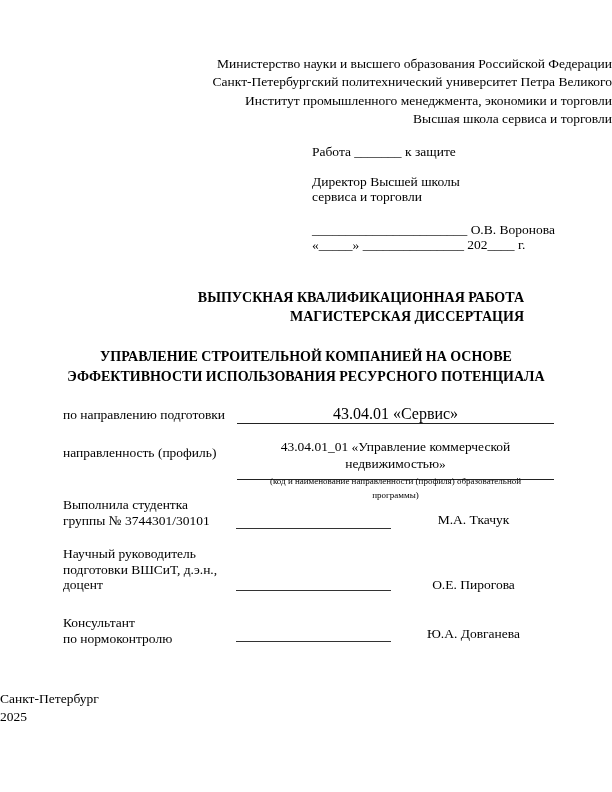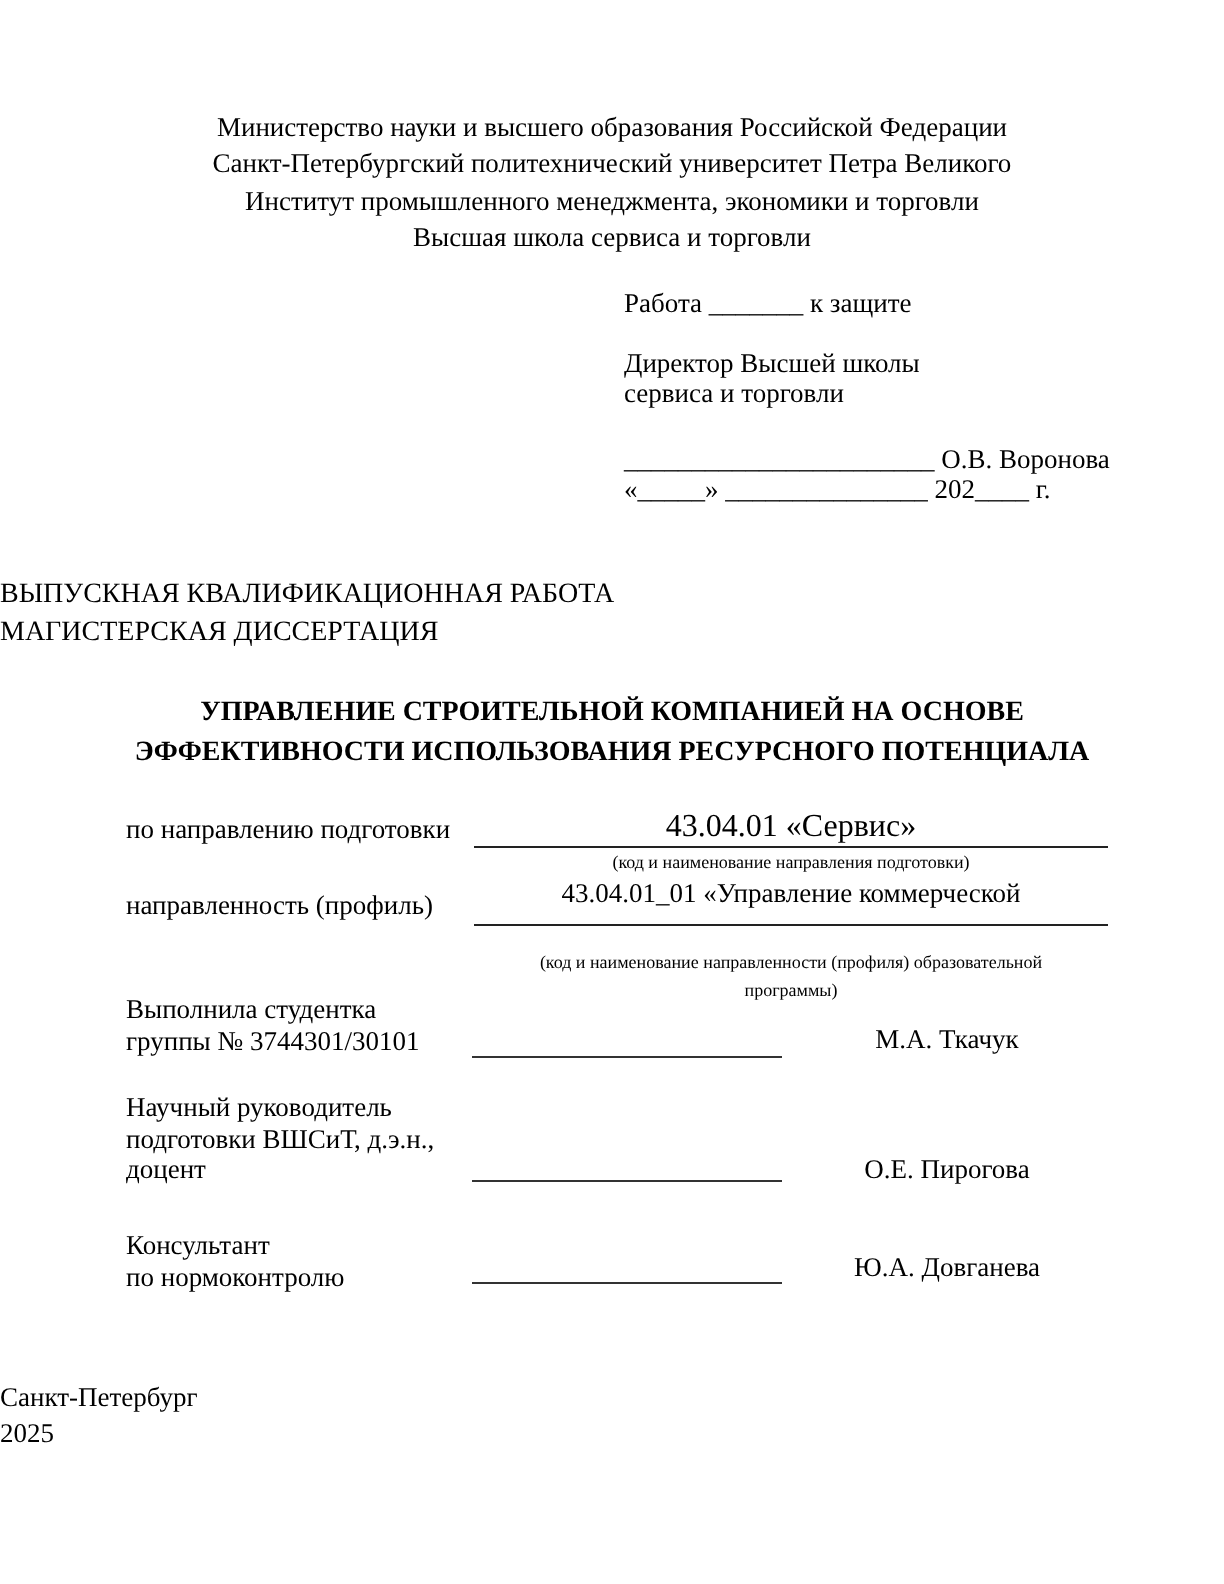--- a/index.html
+++ b/index.html
@@ -6,27 +6,27 @@
   .page{
     position:relative;
     width:612px;height:792px;
     background:#ffffff;
     color:#000;
     font-family:"Liberation Serif","DejaVu Serif",serif;
     overflow:hidden;
   }
   .abs{position:absolute;}
   
-  #ministry-header{top:55px;left:0;width:612px;text-align:center;font-size:13.5px;line-height:18.3px;}
+  #ministry-header{top:55px;left:0;width:612px;text-align:right;font-size:13.5px;line-height:18.3px;}
   
   #approval-block{left:312px;top:144px;font-size:13.5px;line-height:15.2px;white-space:nowrap;}
   .gap15{margin-top:15px;}
   .gap17{margin-top:17.5px;}
   
-  #work-type{top:289px;left:0;width:524px;text-align:left;font-weight:normal;font-size:14px;line-height:18.5px;}
+  #work-type{top:289px;left:0;width:524px;text-align:right;font-weight:bold;font-size:14px;line-height:18.5px;}
   #thesis-title{top:347px;left:0;width:612px;text-align:center;font-weight:bold;font-size:14px;line-height:20px;}
   
   .field-label{left:63px;font-size:13.5px;white-space:nowrap;}
   #direction-label{top:407px;}
   #profile-label{top:445px;}
   #direction-value{left:237px;top:404px;width:317px;height:19px;text-align:center;font-size:16px;line-height:19px;border-bottom:1px solid #222;}
   #direction-caption{left:237px;top:426px;width:317px;text-align:center;font-size:9px;line-height:11px;}
   #profile-value{left:237px;top:438px;width:317px;text-align:center;font-size:13.5px;line-height:17px;padding-bottom:7px;border-bottom:1px solid #222;}
   #profile-caption{left:237px;top:475px;width:317px;text-align:center;font-size:9px;line-height:13.5px;}
   
@@ -70,25 +70,25 @@
     <div>МАГИСТЕРСКАЯ ДИССЕРТАЦИЯ</div>
   </div>
 
   <div class="abs" id="thesis-title">
     <div>УПРАВЛЕНИЕ СТРОИТЕЛЬНОЙ КОМПАНИЕЙ НА ОСНОВЕ</div>
     <div>ЭФФЕКТИВНОСТИ ИСПОЛЬЗОВАНИЯ РЕСУРСНОГО ПОТЕНЦИАЛА</div>
   </div>
 
   <div class="abs field-label" id="direction-label">по направлению подготовки</div>
   <div class="abs" id="direction-value">43.04.01 «Сервис»</div>
-  <div class="abs" id="direction-caption">(код и наименование направления подготовки)</div>
 
   <div class="abs field-label" id="profile-label">направленность (профиль)</div>
   <div class="abs" id="profile-value">
     <div>43.04.01_01 «Управление коммерческой</div>
+    <div>недвижимостью»</div>
   </div>
   <div class="abs" id="profile-caption">
     <div>(код и наименование направленности (профиля) образовательной</div>
     <div>программы)</div>
   </div>
 
   <div class="abs sig-label" id="sig-student-label">
     <div>Выполнила студентка</div>
     <div>группы № 3744301/30101</div>
   </div>

